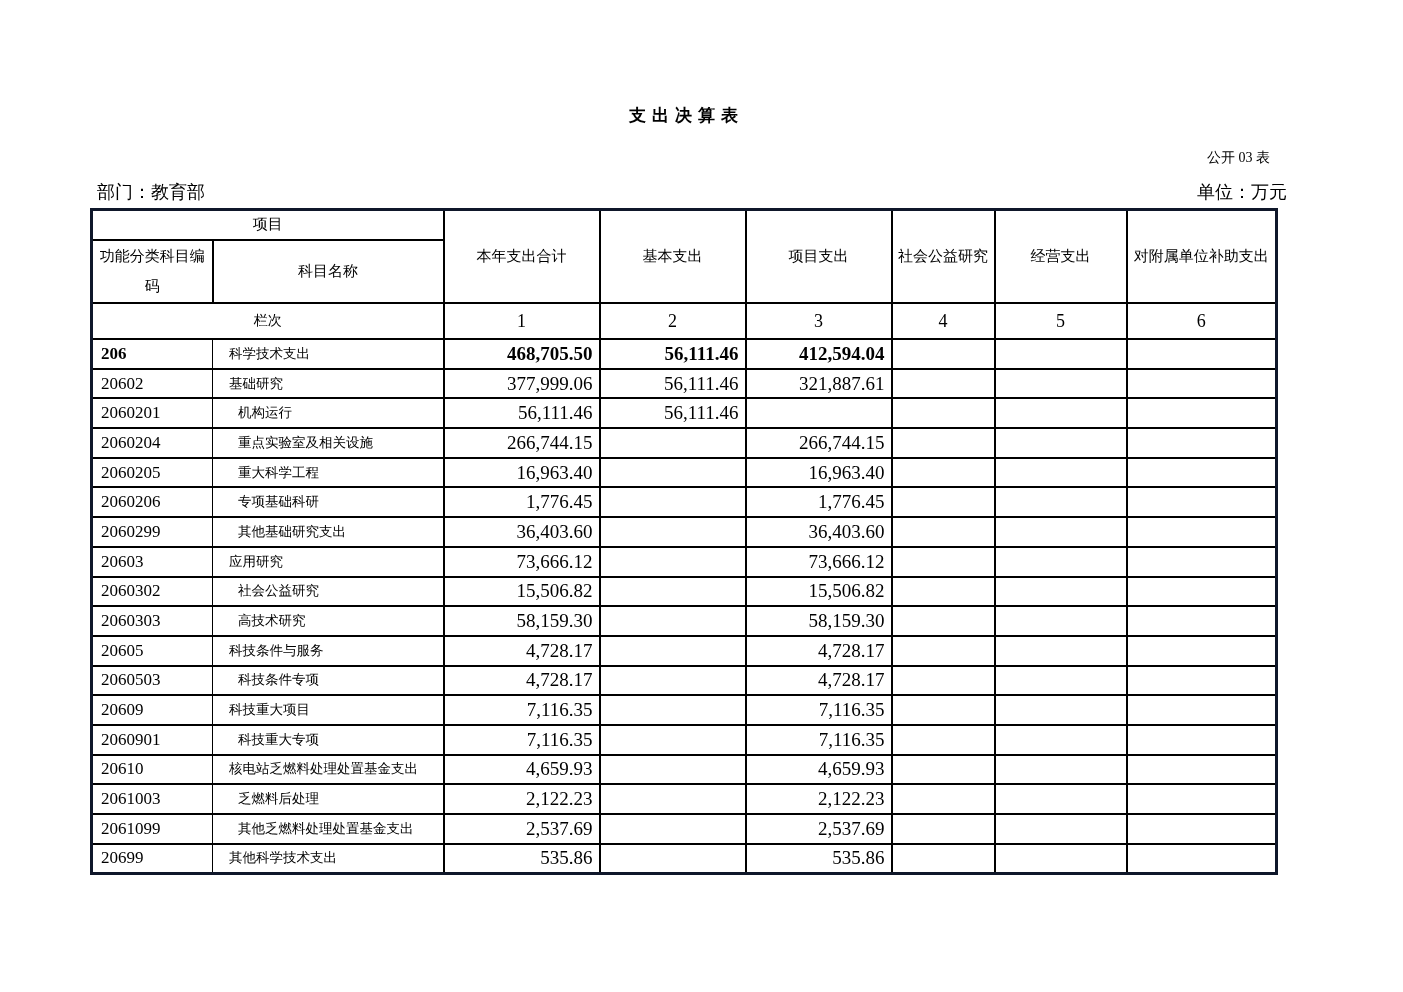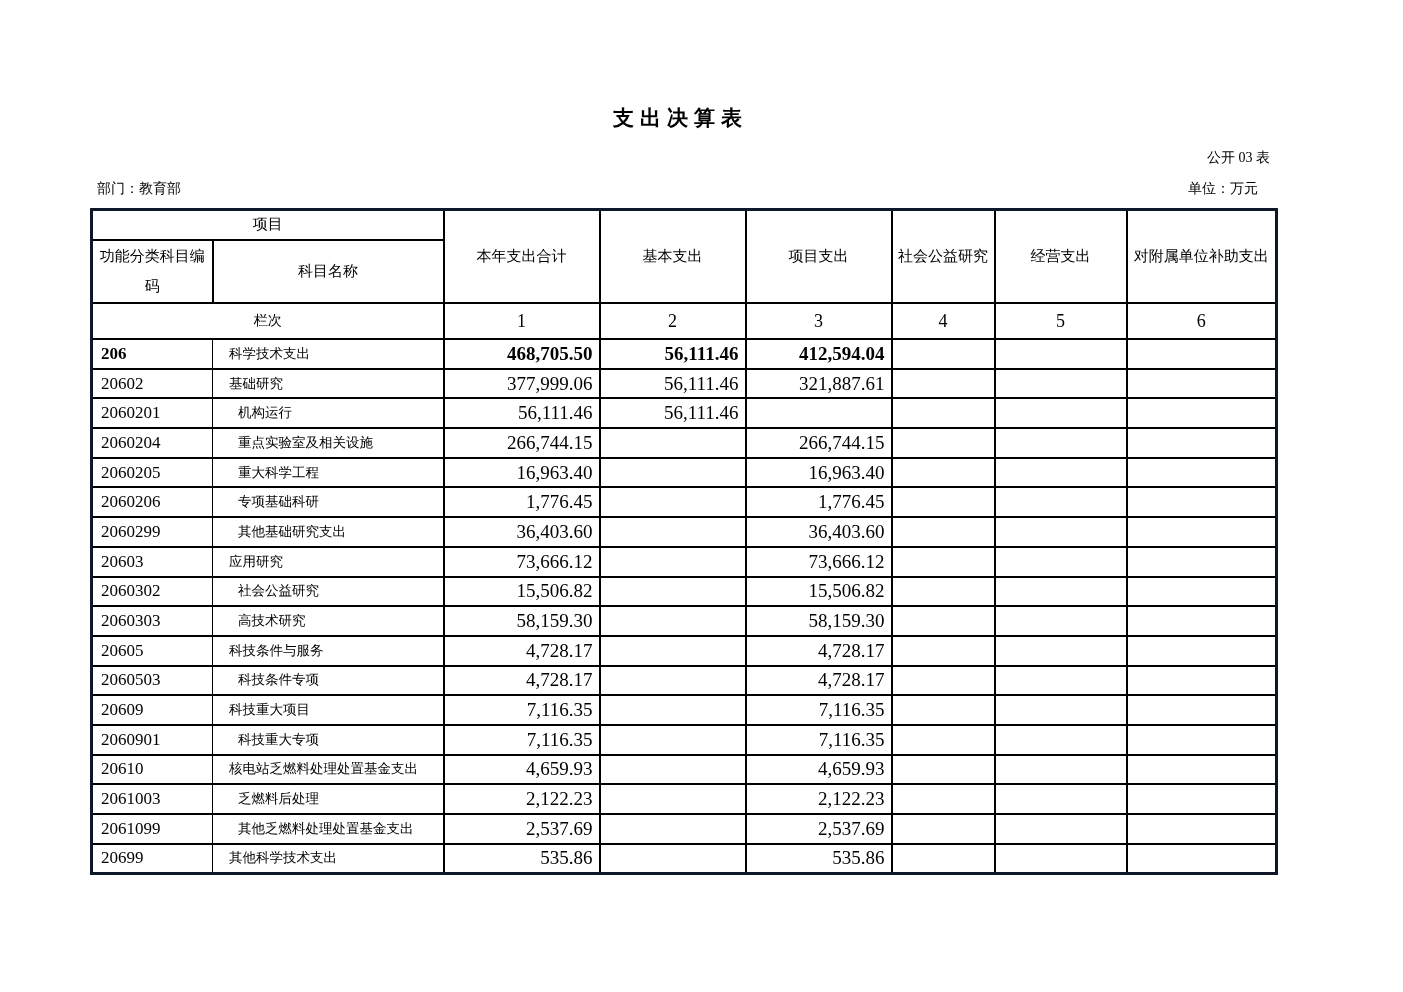--- a/index.html
+++ b/index.html
@@ -9,41 +9,41 @@
     width: 1403px;
     height: 992px;
     background: #ffffff;
     font-family: "Liberation Serif", "DejaVu Serif", serif;
     color: #000000;
     overflow: hidden;
   }
   .doc-title {
     position: absolute;
     top: 104px;
-    left: 88px;
+    left: 94px;
     width: 1185px;
     text-align: center;
-    font-size: 21px;
+    font-size: 17px;
     font-weight: bold;
     letter-spacing: 6px;
   }
   .table-code {
     position: absolute;
     top: 149px;
     right: 133px;
     font-size: 14px;
   }
   .meta-row {
     position: absolute;
     top: 180px;
     left: 97px;
-    right: 145px;
+    right: 116px;
     display: flex;
     justify-content: space-between;
-    font-size: 14px;
+    font-size: 18px;
   }
   table.expenditure-table {
     position: absolute;
     top: 208px;
     left: 90px;
     width: 1185px;
     border-collapse: collapse;
     table-layout: fixed;
     border: 3px solid #0f172a;
   }

